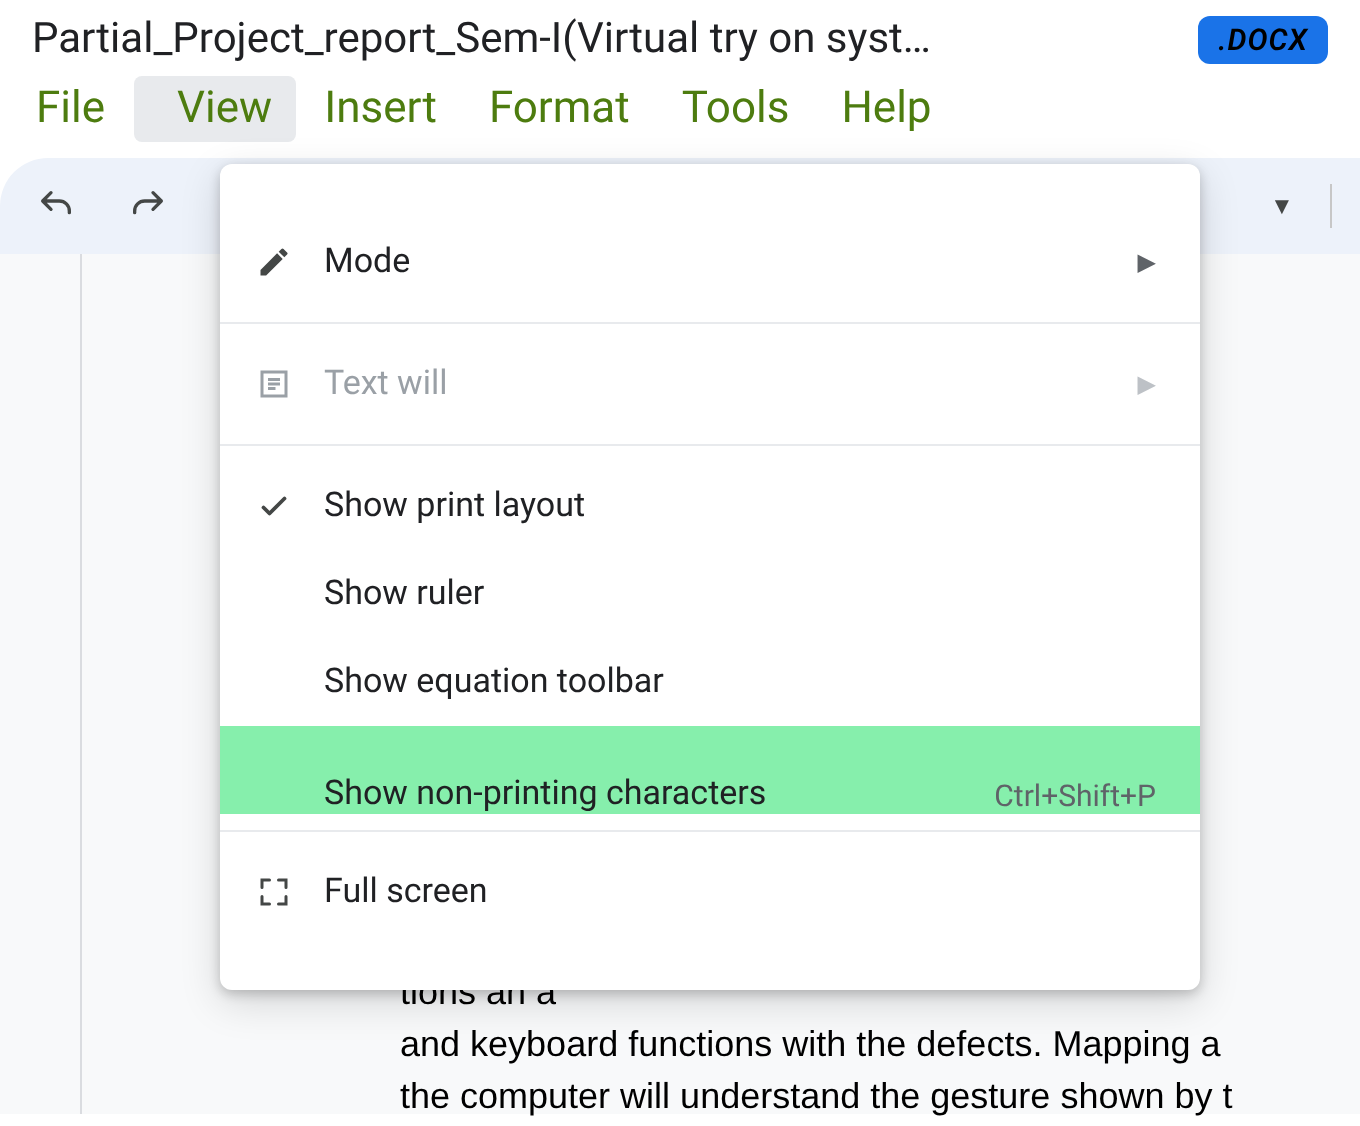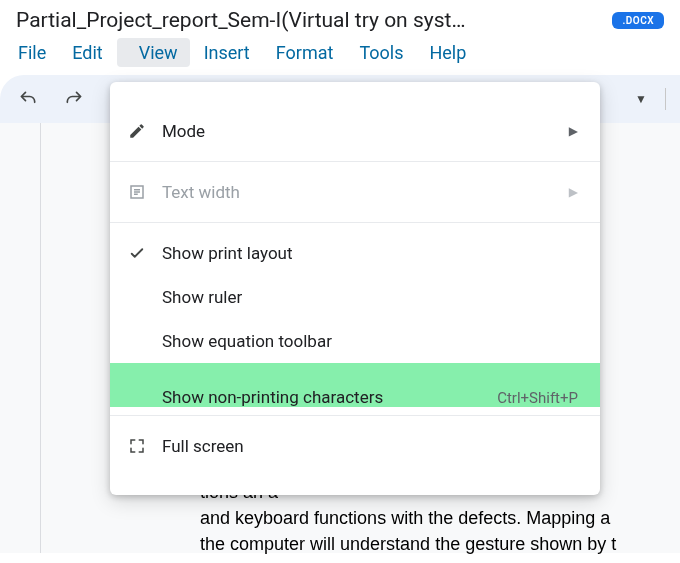--- a/index.html
+++ b/index.html
@@ -23,36 +23,37 @@
     font-size: 21px;
     color: #202124;
     white-space: nowrap;
     overflow: hidden;
     text-overflow: ellipsis;
     max-width: 520px;
     letter-spacing: 0;
   }
   .docx-badge {
     background: #1a73e8;
-    color: #ffffff;
-    font-size: 10px;
+    color: #000000;
+    font-size: 15px;
     font-weight: 600;
     padding: 3px 10px;
     border-radius: 6px;
     margin-left: auto;
     letter-spacing: 0.5px;
+    font-style: italic;
   }
   .menubar {
     display: flex;
     gap: 2px;
     padding: 2px 6px 8px 6px;
   }
   .menu-item {
-    font-size: 18px;
-    color: #0369a1;
+    font-size: 22px;
+    color: #4d7c0f;
     padding: 4px 12px;
     border-radius: 4px;
     cursor: pointer;
   }
   .menu-item.active {
     background: #e8eaed;
     padding-left: 22px;
   }
   .toolbar {
     background: #edf2fa;
@@ -168,21 +169,20 @@
 </head>
 <body>
 
 <div class="titlebar">
   <div class="doc-title">Partial_Project_report_Sem-I(Virtual try on syst…</div>
   <div class="docx-badge">.DOCX</div>
 </div>
 
 <div class="menubar">
   <div class="menu-item">File</div>
-  <div class="menu-item">Edit</div>
   <div class="menu-item active">View</div>
   <div class="menu-item">Insert</div>
   <div class="menu-item">Format</div>
   <div class="menu-item">Tools</div>
   <div class="menu-item">Help</div>
 </div>
 
 <div class="toolbar">
   <div class="tb-btn">
     <svg width="20" height="20" viewBox="0 0 24 24">
@@ -238,21 +238,21 @@
 
   <div class="vm-item disabled">
     <span class="vm-icon-slot">
       <svg width="18" height="18" viewBox="0 0 24 24">
           <rect x="4" y="4" width="16" height="16" fill="none" stroke="currentColor" stroke-width="2"></rect>
           <line x1="8" y1="9" x2="16" y2="9" stroke="currentColor" stroke-width="2"></line>
           <line x1="8" y1="12" x2="16" y2="12" stroke="currentColor" stroke-width="2"></line>
           <line x1="8" y1="15" x2="13" y2="15" stroke="currentColor" stroke-width="2"></line>
         </svg>
     </span>
-    <span class="vm-label">Text width</span>
+    <span class="vm-label">Text will</span>
     <span class="vm-arrow">▶</span>
   </div>
 
   <div class="vm-sep"></div>
 
   <div class="vm-item">
     <span class="vm-icon-slot">
       <svg width="18" height="18" viewBox="0 0 24 24">
           <path fill="none" stroke="currentColor" stroke-width="2.5" stroke-linecap="round" stroke-linejoin="round" d="M5 13l4 4L19 7"></path>
         </svg>

